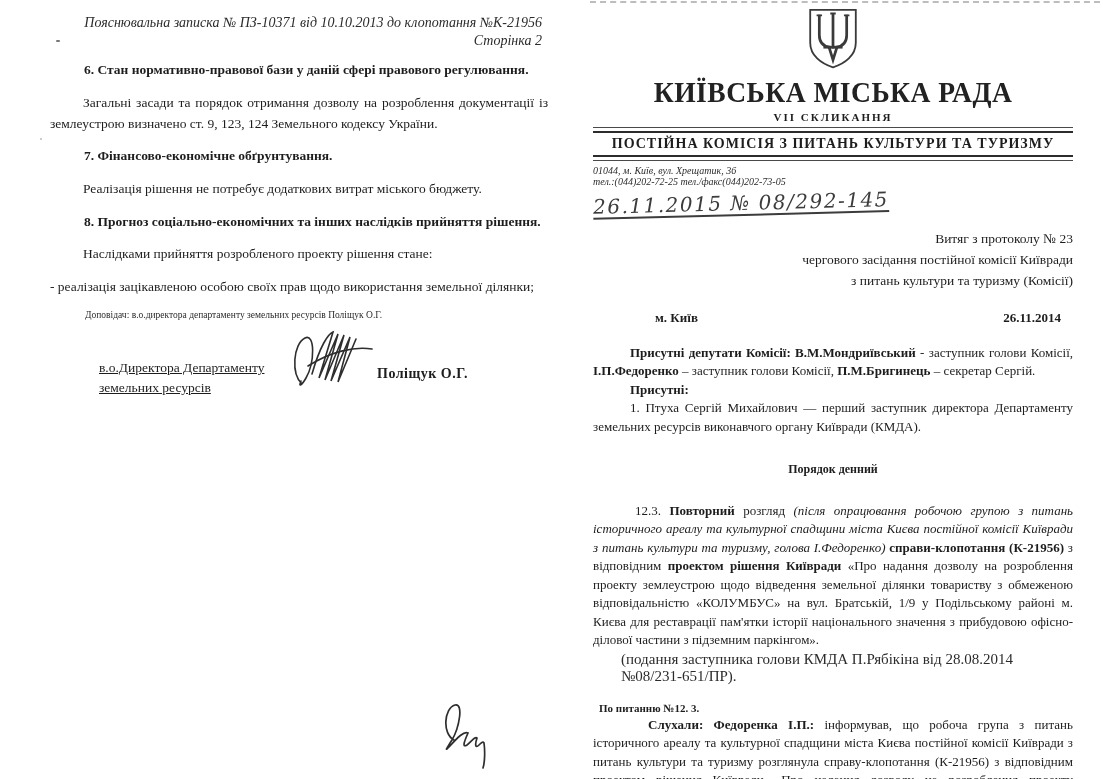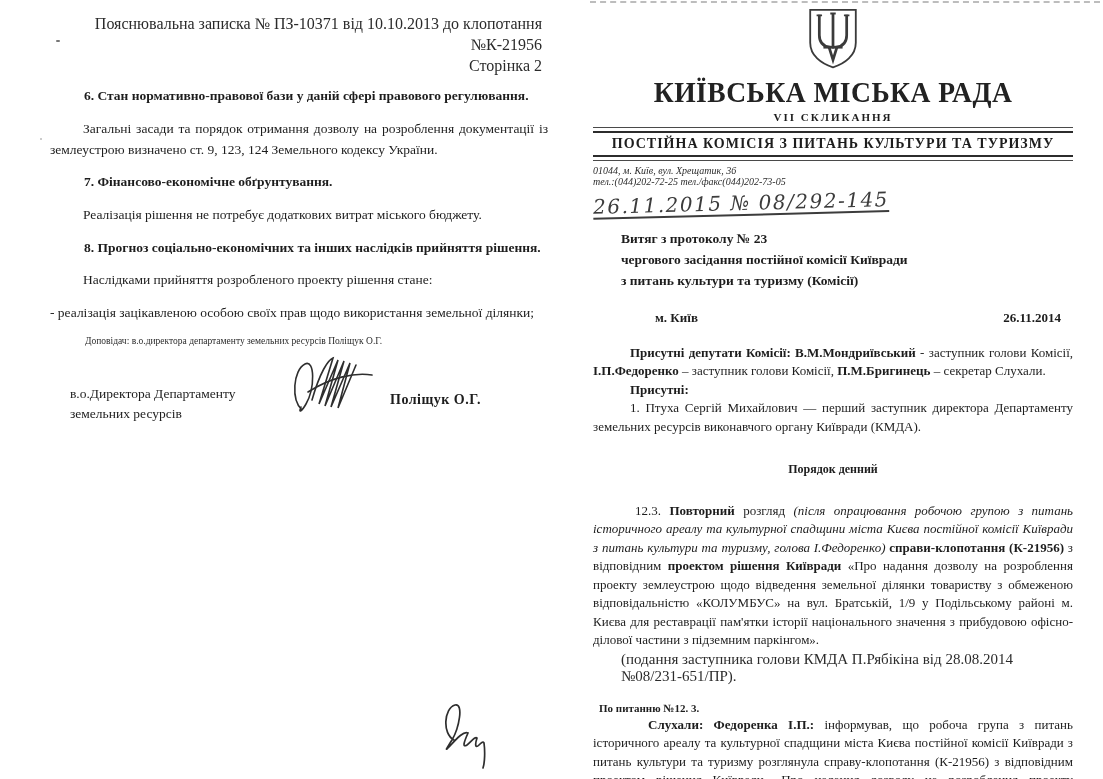--- a/index.html
+++ b/index.html
@@ -8,54 +8,54 @@
     background:#ffffff;
     font-family:"Liberation Serif","DejaVu Serif",serif;
     color:#1d1d1d;
     position:relative;
     overflow:hidden;
   }
   .canvas{position:absolute;inset:0;}
 
   
   .left-page{position:absolute;left:38px;top:14px;width:522px;}
-  .lp-header{text-align:right;font-size:16px;line-height:1.3;color:#2b2b2b;padding-right:18px;}
+  .lp-header{text-align:right;font-style:italic;font-size:14px;line-height:1.3;color:#2b2b2b;padding-right:18px;}
   .lp .heading,.left-page .heading{
     font-weight:bold;font-size:13.5px;line-height:1.5;margin:8px 0 0 0;text-indent:46px;
   }
   .left-page .body{
     font-size:13.5px;line-height:1.55;margin:12px;text-align:justify;text-indent:33px;
   }
   .left-page .body.no-indent{text-indent:0;}
   .speaker-note{font-size:9.5px;margin:12px 0 0 47px;color:#2b2b2b;}
   .sig-row{position:relative;height:90px;margin-top:18px;font-size:13.5px;}
-  .sig-titles{position:absolute;left:32px;top:20px;line-height:1.5;}
+  .sig-titles{position:absolute;left:61px;top:20px;line-height:1.5;text-decoration:underline;}
   .sig1{position:absolute;left:250px;top:-16px;}
-  .sig-name{position:absolute;left:352px;top:28px;font-weight:bold;font-size:14px;letter-spacing:.5px;}
+  .sig-name{position:absolute;left:339px;top:28px;font-weight:bold;font-size:14px;letter-spacing:.5px;}
 
   
   .right-page{position:absolute;left:593px;top:4px;width:480px;}
   .top-dashes{position:absolute;left:-3px;top:-3px;width:510px;border-top:2px dashed #bdbdbd;}
   .emblem{text-align:center;margin-top:4px;}
   .org-name{
     text-align:center;font-weight:bold;font-size:29px;letter-spacing:.5px;
     transform:scaleX(.95);transform-origin:center;margin-top:2px;color:#222;
   }
   .convocation{text-align:center;font-weight:bold;font-size:11px;letter-spacing:2px;margin-top:2px;}
   .rule{height:3px;margin-top:4px;}
   .rule-a{border-top:1px solid #4a4a4a;border-bottom:2.5px solid #2c2c2c;}
   .rule-b{border-top:2.5px solid #2c2c2c;border-bottom:1px solid #4a4a4a;margin-top:3px;}
   .commission{text-align:center;font-weight:bold;font-size:14px;letter-spacing:1px;margin-top:3px;white-space:nowrap;}
   .addr-row{display:flex;justify-content:space-between;font-style:italic;font-size:10px;color:#2b2b2b;margin-top:4px;flex-direction:column;}
   .handwritten{
     font-family:"DejaVu Serif",serif;font-style:italic;font-size:20px;color:#3c3c3c;
     letter-spacing:1.5px;margin-top:4px;display:inline-block;transform:rotate(-1.5deg);
     text-decoration:underline;text-underline-offset:4px;
   }
-  .doc-title{text-align:left;font-weight:bold;font-size:13.5px;line-height:1.55;margin-top:14px;padding-left:28px;}
+  .doc-title{text-align:right;font-weight:normal;font-size:13.5px;line-height:1.55;margin-top:14px;padding-left:28px;}
   .place-date{display:flex;justify-content:space-between;font-size:13px;margin-top:18px;font-weight:bold;}
   .place{margin-left:62px;}
   .date{margin-right:12px;}
   .rp-body{font-size:13px;line-height:1.42;text-align:justify;margin:0;text-indent:37px;}
   .attendees{margin-top:18px;}
   .present-label{margin:0;}
   .agenda-heading{text-align:center;font-weight:bold;font-size:12px;margin:26px 0 0 0;}
   .item123{margin-top:25px;text-indent:42px;}
   .filing-note{font-size:15px;margin:1px 0 0 28px;color:#2b2b2b;}
   .question-heading{font-size:11px;font-weight:bold;margin:17px 0 0 6px;text-indent:0;}
@@ -141,21 +141,21 @@
       <div>Витяг з протоколу № 23</div>
       <div>чергового засідання постійної комісії Київради</div>
       <div>з питань культури та туризму (Комісії)</div>
     </div>
 
     <div class="place-date">
       <span class="place">м. Київ</span>
       <span class="date">26.11.2014</span>
     </div>
 
-    <p class="rp-body attendees"><b>Присутні депутати Комісії:</b><span> </span><b>В.М.Мондриївський</b><span> - заступник голови Комісії, </span><b>І.П.Федоренко</b><span> – заступник голови Комісії, </span><b>П.М.Бригинець</b><span> – секретар Слухали.</span></p>
+    <p class="rp-body attendees"><b>Присутні депутати Комісії:</b><span> </span><b>В.М.Мондриївський</b><span> - заступник голови Комісії, </span><b>І.П.Федоренко</b><span> – заступник голови Комісії, </span><b>П.М.Бригинець</b><span> – секретар Сергій.</span></p>
 
     <p class="rp-body present-label"><b>Присутні:</b></p>
     <p class="rp-body">1. Птуха Сергій Михайлович — перший заступник директора Департаменту земельних ресурсів виконавчого органу Київради (КМДА).</p>
 
     <div class="agenda-heading">Порядок денний</div>
 
     <p class="rp-body item123"><span>12.3. </span><b>Повторний</b><span> розгляд </span><i>(після опрацювання робочою групою з питань історичного ареалу та культурної спадщини міста Києва постійної комісії Київради з питань культури та туризму, голова І.Федоренко)</i><span> </span><b>справи-клопотання (К-21956)</b><span> з відповідним </span><b>проектом рішення Київради</b><span> «Про надання дозволу на розроблення проекту землеустрою щодо відведення земельної ділянки товариству з обмеженою відповідальністю «КОЛУМБУС» на вул. Братській, 1/9 у Подільському районі м. Києва для реставрації пам'ятки історії національного значення з прибудовою офісно-ділової частини з підземним паркінгом».</span></p>
 
     <p class="filing-note">(подання заступника голови КМДА  П.Рябікіна від 28.08.2014 №08/231-651/ПР).</p>
 

